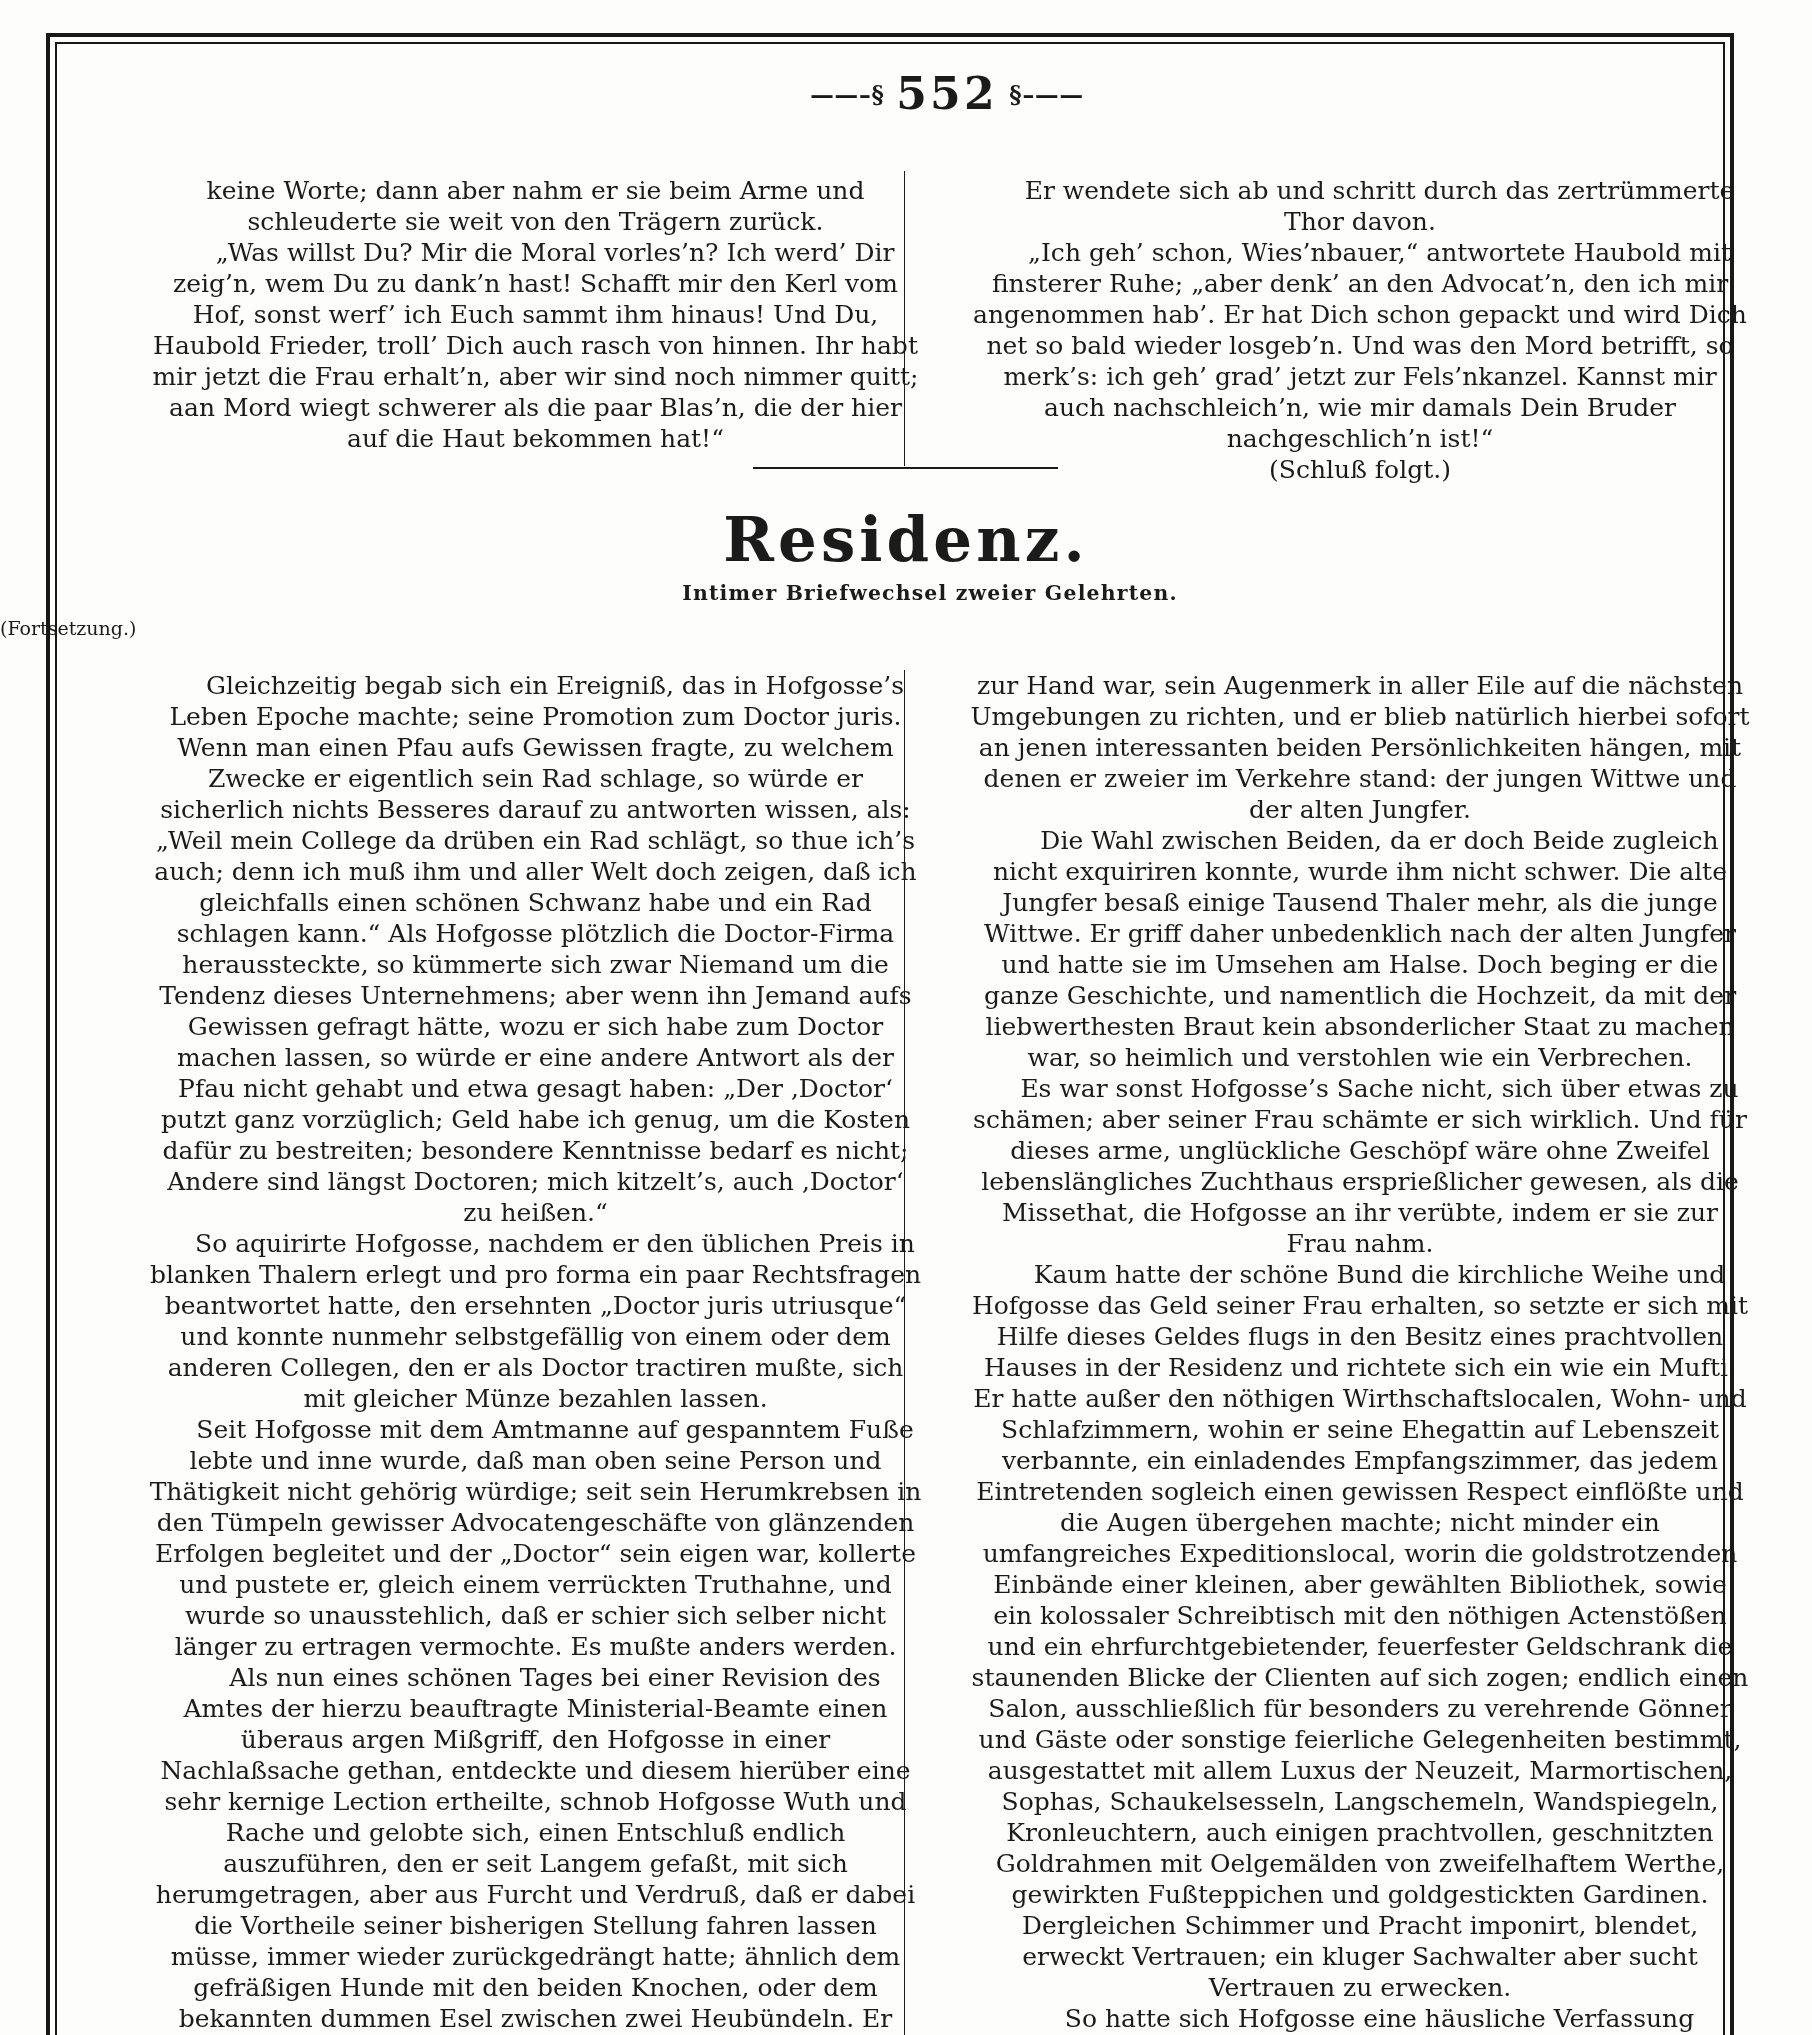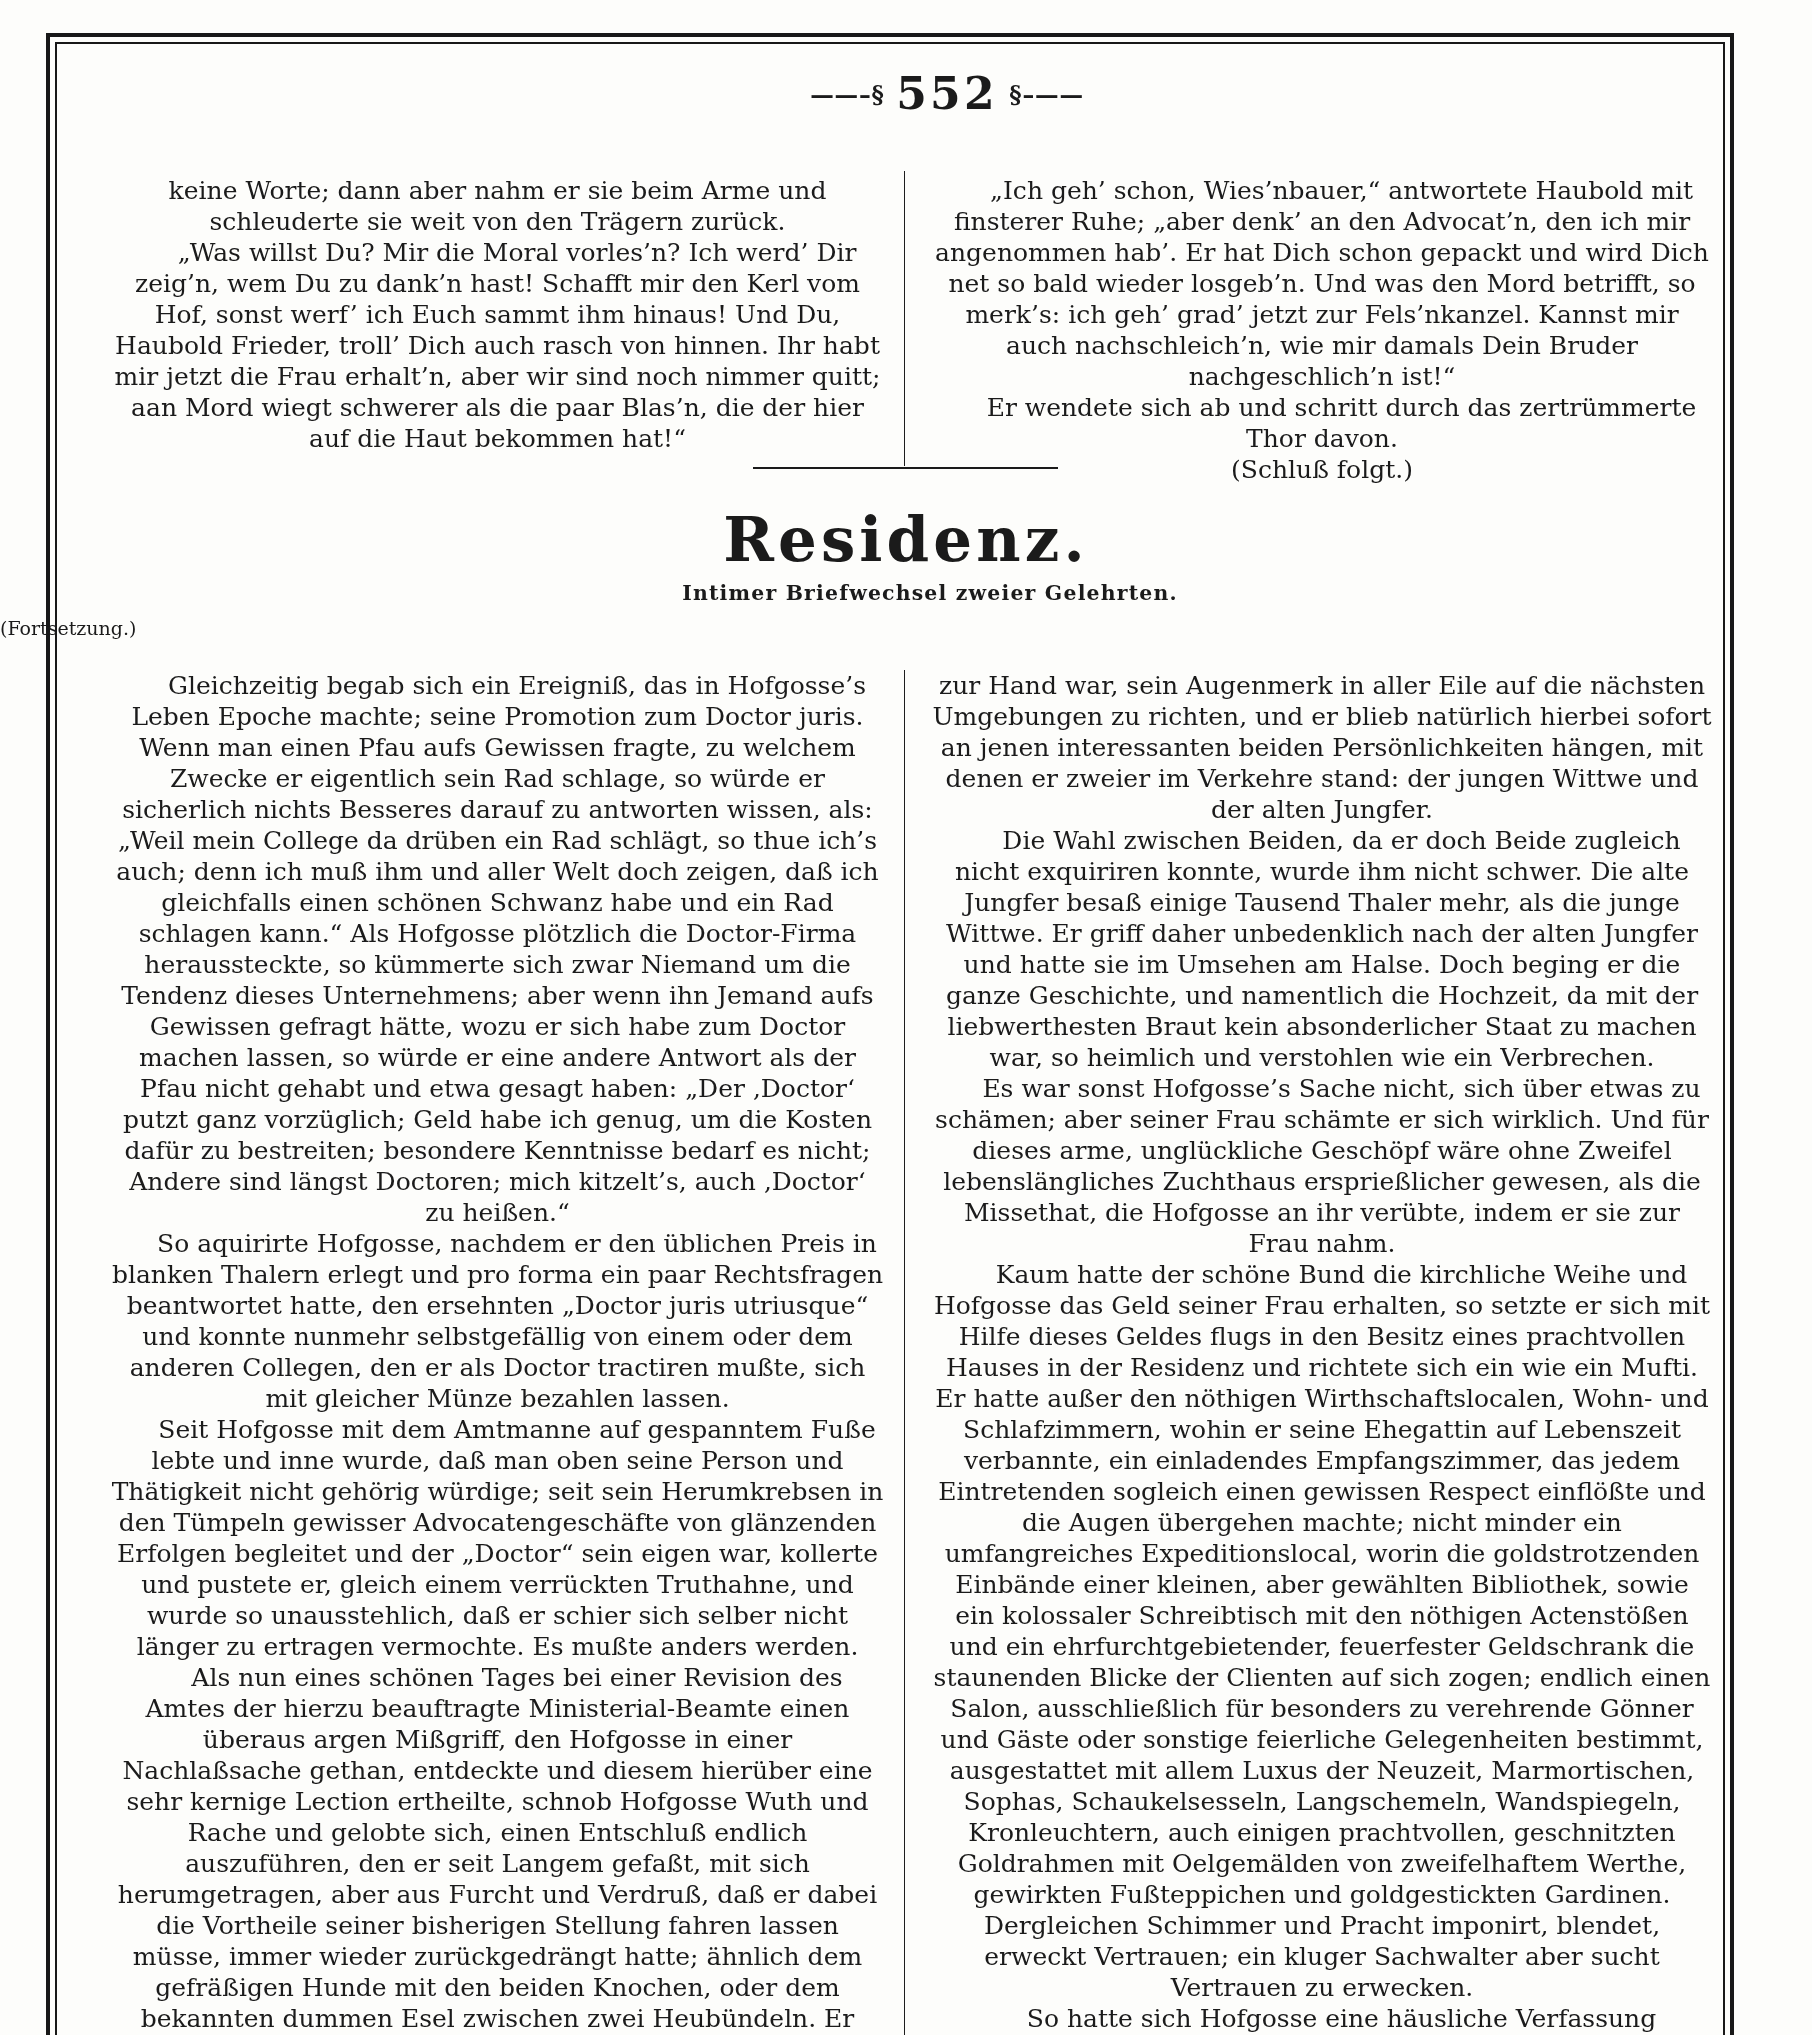--- a/index.html
+++ b/index.html
@@ -19,21 +19,21 @@
     border:2.4px solid #181818;
   }
   .page-header{
     position:absolute;left:0;top:68px;width:1812px;text-align:center;
     font-weight:bold;white-space:nowrap;padding-left:41px;
   }
   .page-header .num{font-size:44px;letter-spacing:3.3px;padding:0 11.4px;}
   .page-header .orn{font-size:23.6px;vertical-align:6.5px;letter-spacing:0.8px;color:#1b1b1b;}
   .col{
     position:absolute;text-align:justify;
-    font-size:25px;line-height:31px;
+    font-size:25px;line-height:31px;margin-left:38px;
   }
   .col p{margin:0;text-indent:39px;text-align:center;}
   .col p.noindent{text-indent:0;}
   .top-left{left:111px;top:175px;width:773px;}
   .top-right{left:932px;top:175px;width:780px;}
   .closing-note{margin-top:19px;text-align:center;text-indent:0 !important;}
   .vdivider{position:absolute;width:1.2px;background:#1d1d1d;}
   .vdivider.top{left:904px;top:171px;height:295px;}
   .vdivider.main{left:904px;top:670px;height:1801px;}
   .section-rule{
@@ -66,22 +66,22 @@
 </div>
 
 <div class="vdivider top"></div>
 
 <div class="col top-left">
   <p class="noindent">keine Worte; dann aber nahm er sie beim Arme und schleuderte sie weit von den Trägern zurück.</p>
   <p>„Was willst Du? Mir die Moral vorles’n? Ich werd’ Dir zeig’n, wem Du zu dank’n hast! Schafft mir den Kerl vom Hof, sonst werf’ ich Euch sammt ihm hinaus! Und Du, Haubold Frieder, troll’ Dich auch rasch von hinnen. Ihr habt mir jetzt die Frau erhalt’n, aber wir sind noch nimmer quitt; aan Mord wiegt schwerer als die paar Blas’n, die der hier auf die Haut bekommen hat!“</p>
 </div>
 
 <div class="col top-right">
+  <p>Er wendete sich ab und schritt durch das zertrümmerte Thor davon.</p>
   <p>„Ich geh’ schon, Wies’nbauer,“ antwortete Haubold mit finsterer Ruhe; „aber denk’ an den Advocat’n, den ich mir angenommen hab’. Er hat Dich schon gepackt und wird Dich net so bald wieder losgeb’n. Und was den Mord betrifft, so merk’s: ich geh’ grad’ jetzt zur Fels’nkanzel. Kannst mir auch nachschleich’n, wie mir damals Dein Bruder nachgeschlich’n ist!“</p>
-  <p>Er wendete sich ab und schritt durch das zertrümmerte Thor davon.</p>
   <p class="closing-note">(Schluß folgt.)</p>
 </div>
 
 <div class="section-rule"></div>
 
 <div class="section-title">Residenz.</div>
 <div class="section-subtitle">Intimer Briefwechsel zweier Gelehrten.</div>
 <div class="section-note">(Fortsetzung.)</div>
 
 <div class="vdivider main"></div>

